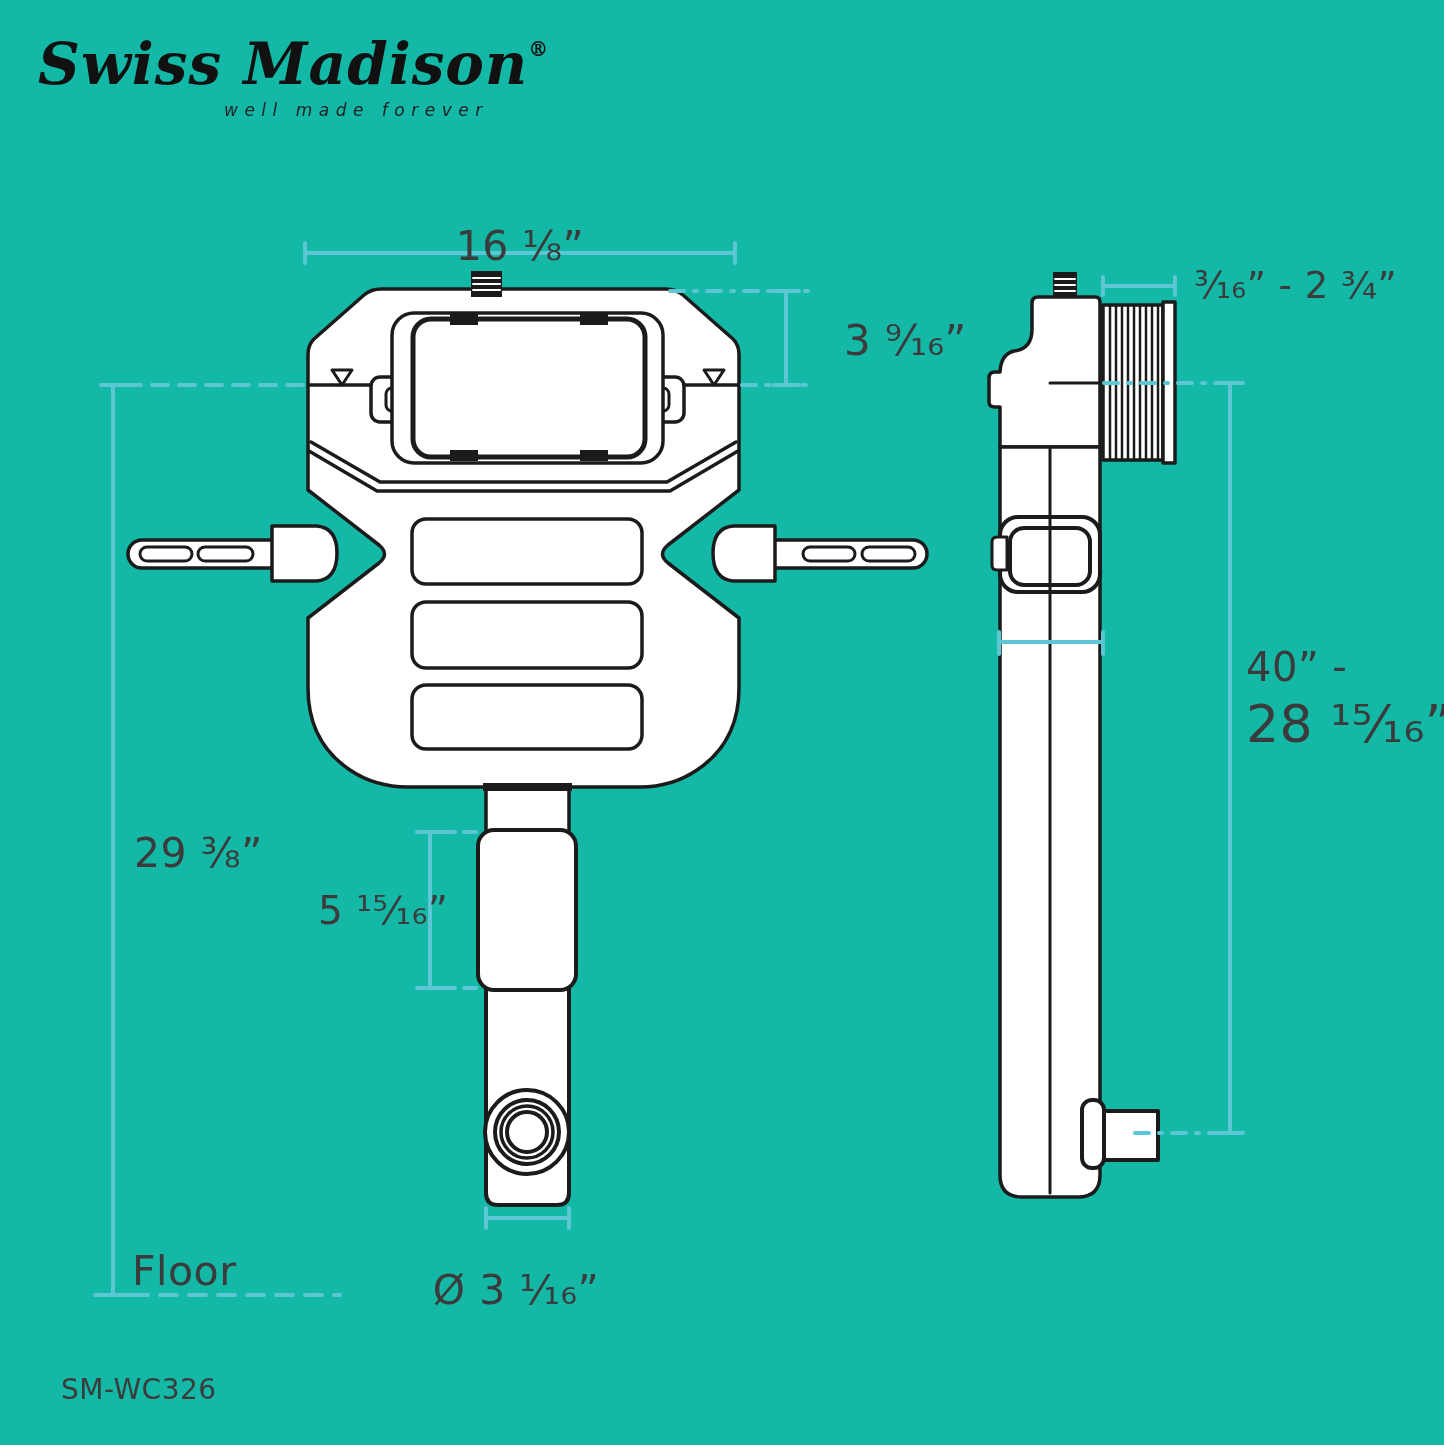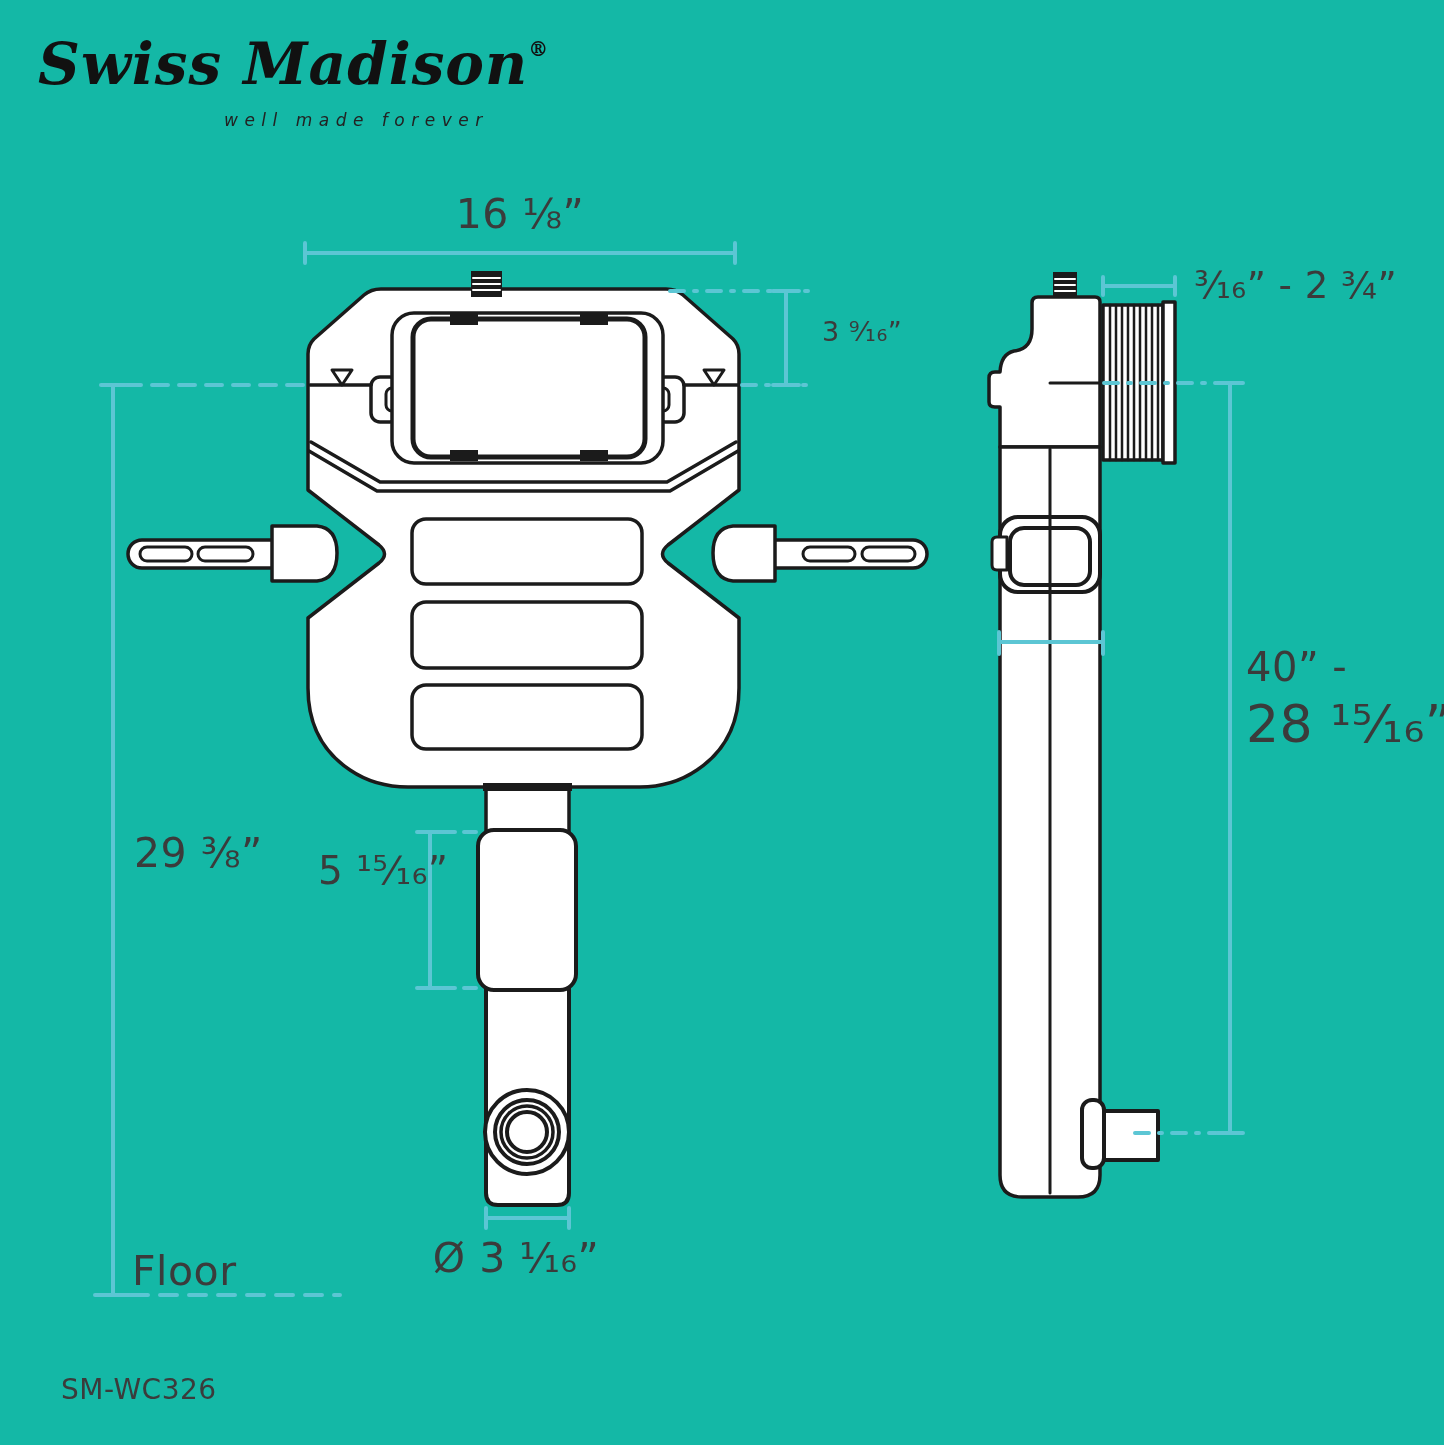--- a/index.html
+++ b/index.html
@@ -2,38 +2,38 @@
 <html><head>
 <meta charset="utf-8">
 <style>
   html,body{margin:0;padding:0;background:#ffffff;}
   .canvas{
     position:relative;width:1444px;height:1445px;background:#14b8a6;overflow:hidden;
     font-family:"DejaVu Sans","Liberation Sans",sans-serif;color:#3b3b3b;text-decoration:underline;
   }
   svg.lineart{position:absolute;left:0;top:0;}
   .lbl{position:absolute;white-space:pre;color:#3b3b3b;letter-spacing:0.5px;}
-  .lbl.center{text-align:center;}
+  .lbl.center{text-align:center;margin-top:32px;}
   .logo{
     position:absolute;left:38px;top:30px;
     font-family:"DejaVu Serif","Liberation Serif",serif;
     font-style:italic;font-weight:bold;font-size:58px;color:#111;
     letter-spacing:1px;
   }
   .logo .reg{font-size:20px;vertical-align:28px;letter-spacing:0;}
   .tagline{
-    position:absolute;left:224px;top:110px;
+    position:absolute;left:224px;top:100px;
     font-style:italic;font-size:17px;letter-spacing:6.5px;color:#222;font-weight:500;
   }
   .model{position:absolute;left:61px;top:1373px;font-size:28px;}
   .floor-lbl{position:absolute;left:132px;top:1247px;font-size:41px;text-align:center;}
   .d-16{left:390px;top:190px;width:260px;font-size:41px;}
-  .d-3916{left:822px;top:316px;font-size:27px;}
+  .d-3916{left:844px;top:316px;font-size:42px;}
   .d-3938{left:134px;top:829px;font-size:41px;}
-  .d-51516{left:318px;top:848px;font-size:39px;}
+  .d-51516{left:318px;top:888px;font-size:39px;}
   .d-dia{left:416px;top:1234px;width:200px;font-size:41px;}
   .d-inlet{left:1194px;top:264px;font-size:37px;}
   .d-h1{left:1246px;top:644px;font-size:40px;}
   .d-h2{left:1246px;top:694px;font-size:52px;}
 </style>
 </head>
 <body>
 
 <div class="canvas">
 

